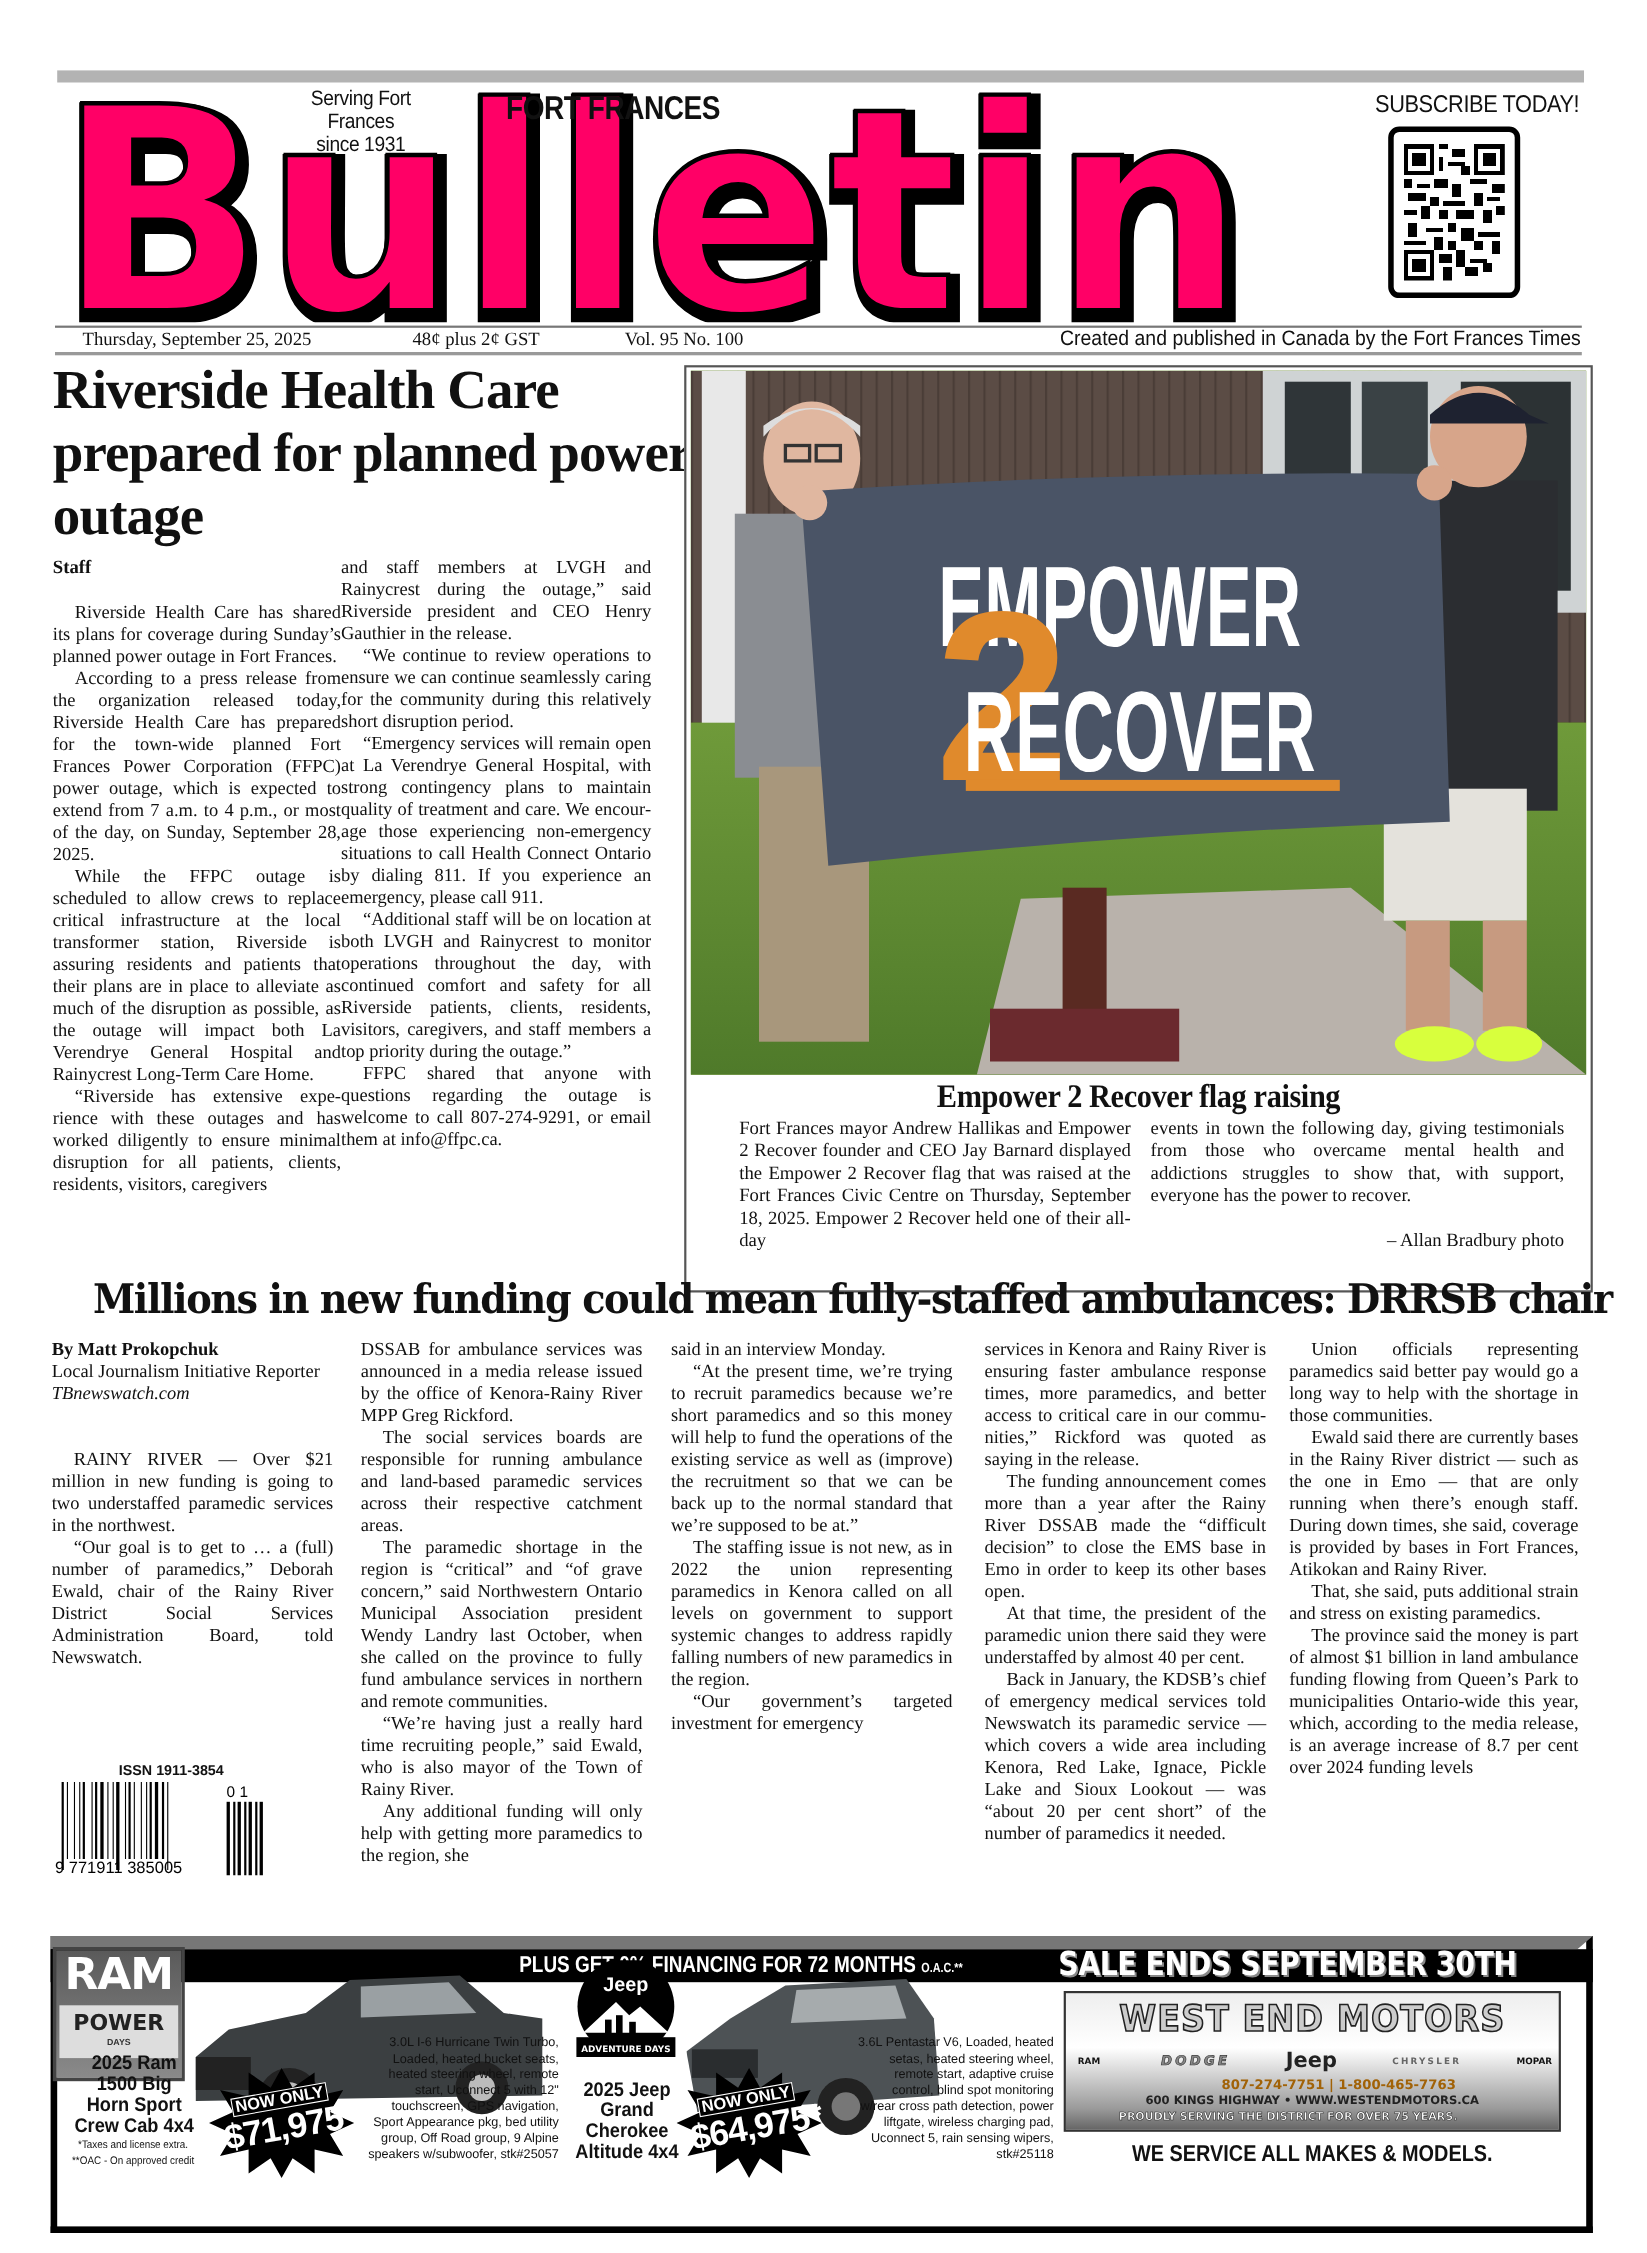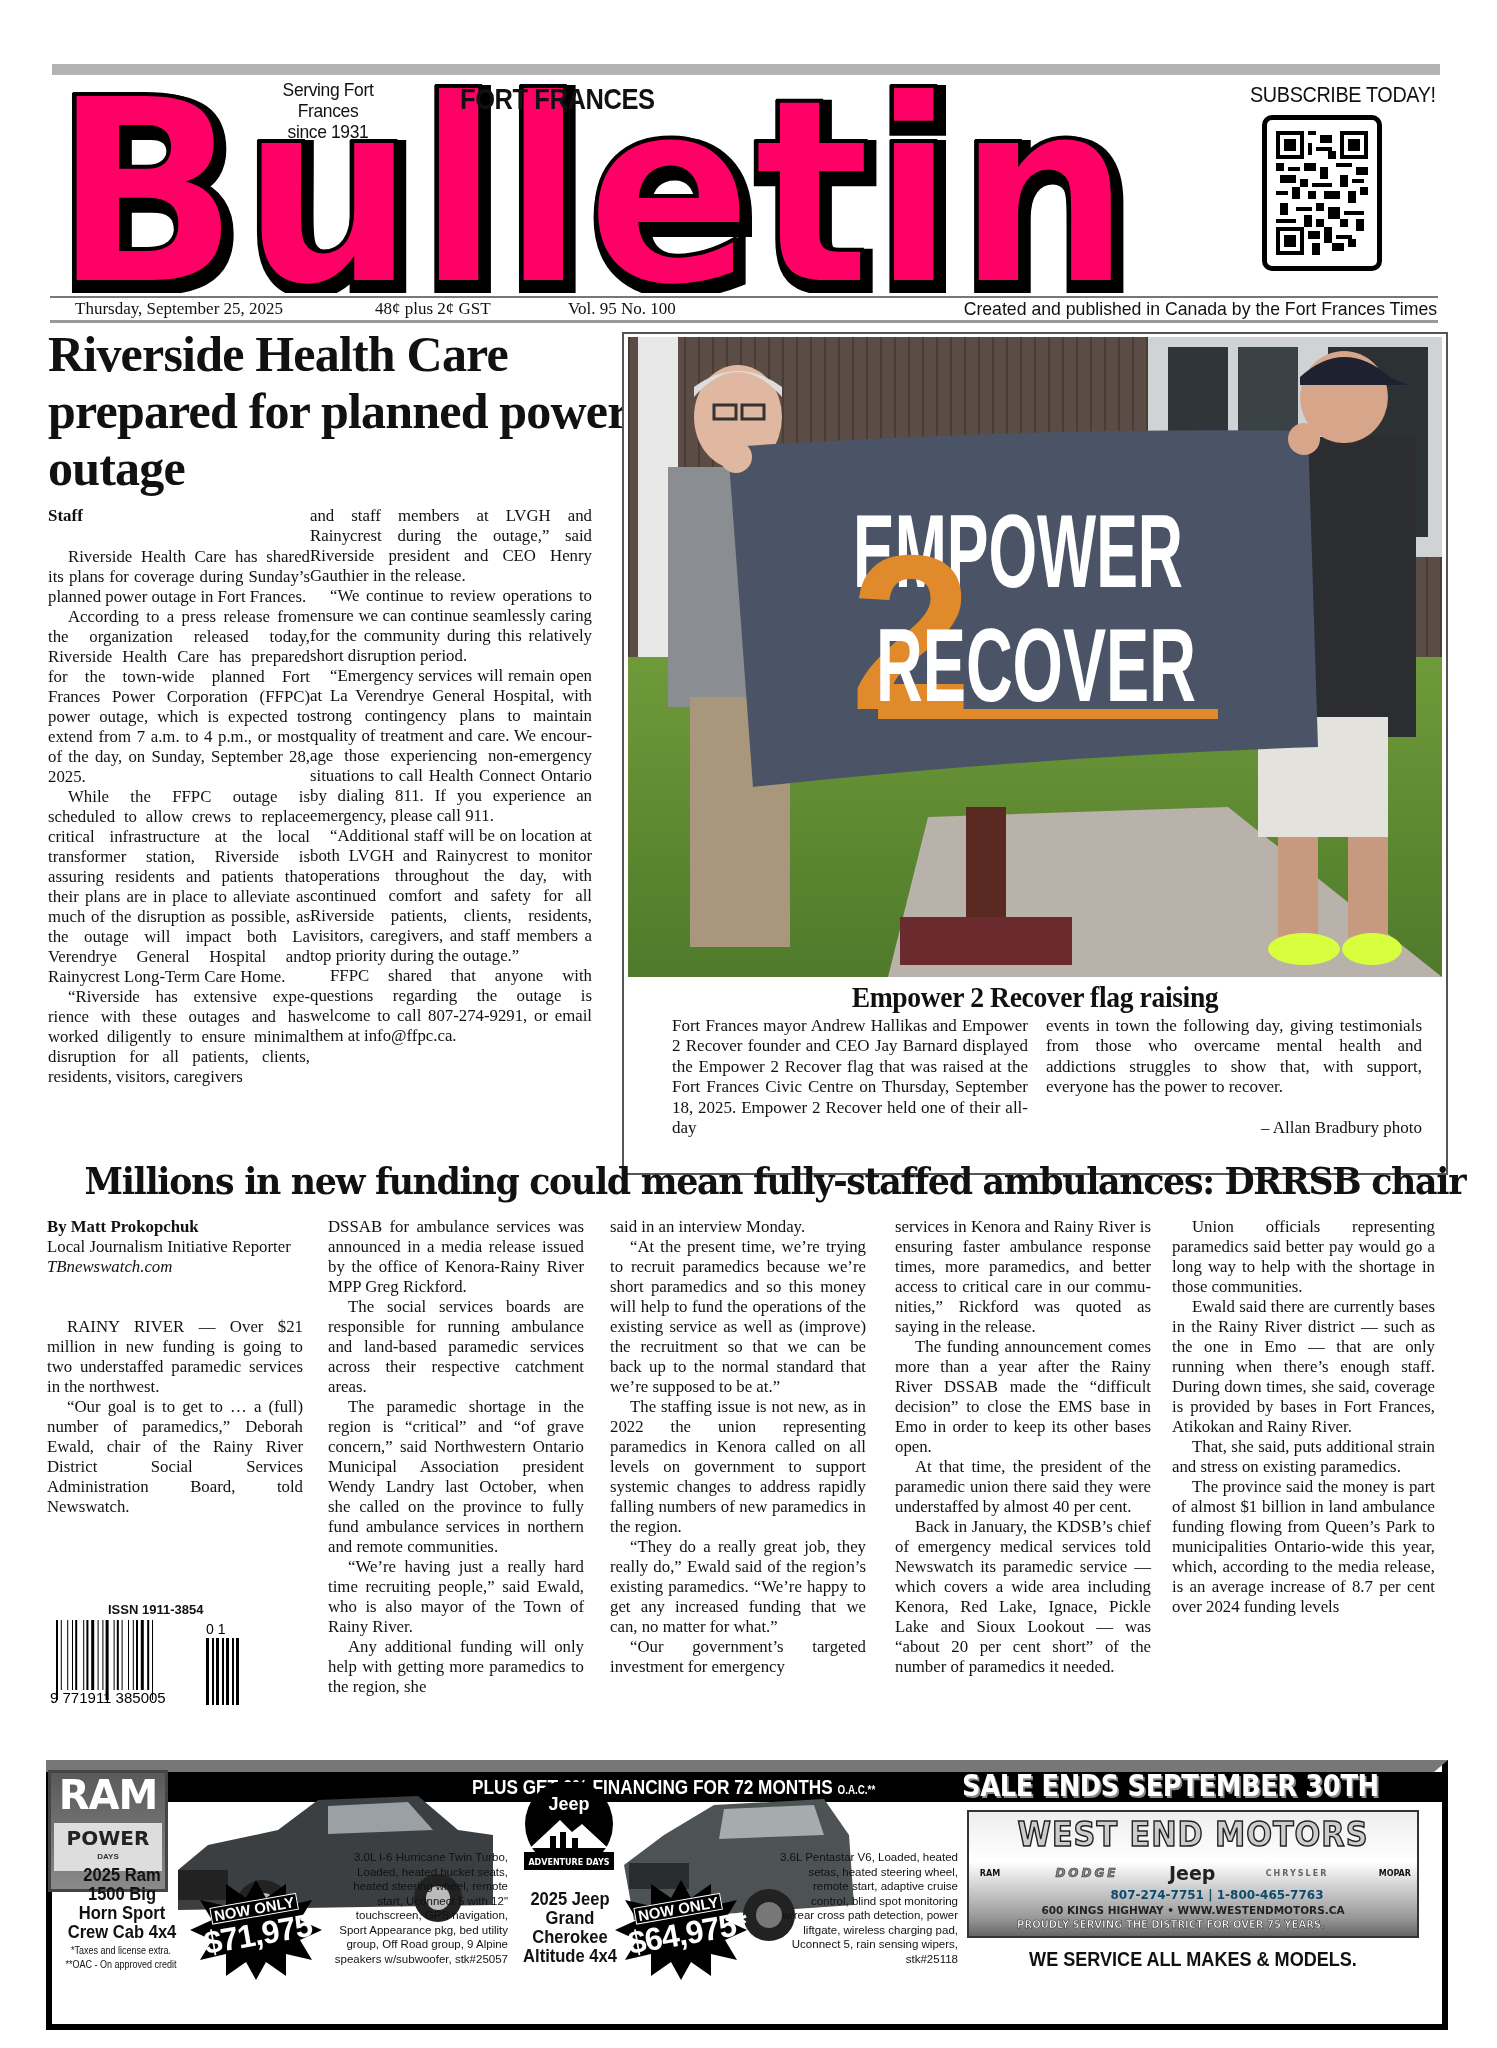--- a/index.html
+++ b/index.html
@@ -89,21 +89,21 @@
   .spec-jeep { left: 780px; top: 1850px; width: 178px; }
   .wem-box { left: 967px; top: 1810px; width: 452px; height: 128px; border: 2px solid #333; background: linear-gradient(#eee, #fff 40%, #999 85%, #666); }
   .wem-title { left: 967px; top: 1815px; width: 452px; text-align: center; font-family: "DejaVu Sans", sans-serif; font-weight: bold; font-size: 33px; letter-spacing: 1px; color: #ccc; -webkit-text-stroke: 1.5px #222; transform: scaleX(0.92); }
   .wem-brands { left: 975px; top: 1862px; width: 436px; display: flex; justify-content: space-between; align-items: center; font-family: "DejaVu Sans", sans-serif; font-weight: bold; }
   .wem-brands span { display: inline-block; }
   .brand-ram { font-size: 8px; width: 30px; text-align:center; }
   .brand-dodge { font-size: 12px; letter-spacing: 3px; color:#888;font-style:italic; -webkit-text-stroke: 0.6px #333; }
   .brand-jeep { font-size: 19px; color: #222; }
   .brand-chrysler { font-size: 8px; letter-spacing: 2px; color: #666; }
   .brand-mopar { font-size: 8px; }
-  .wem-phones { left: 967px; top: 1888px; width: 452px; text-align: center; font-family: "DejaVu Sans", sans-serif; font-weight: bold; font-size: 12px; color: #0c4a6e; padding-left: 48px; }
+  .wem-phones { left: 967px; top: 1888px; width: 452px; text-align: center; font-family: "DejaVu Sans", sans-serif; font-weight: bold; font-size: 12px; color: #a16207; padding-left: 48px; }
   .wem-address { left: 967px; top: 1904px; width: 452px; text-align: center; font-family: "DejaVu Sans", sans-serif; font-weight: bold; font-size: 10.5px; color: #222; }
   .wem-serving { left: 967px; top: 1919px; width: 372px; text-align: center; font-family: "DejaVu Sans", sans-serif; font-weight: bold; font-size: 10px; color: #fff; padding-left: 36px; -webkit-text-stroke: 0.5px #222; }
   .we-service { left: 967px; top: 1947px; width: 452px; text-align: center; font-family: "Liberation Sans", sans-serif; font-weight: bold; font-size: 21px; transform: scaleX(0.86); }
 </style>
 </head>
 <body>
 
 <div class="abs top-rule"></div>
 
 <svg class="abs logo" viewBox="0 0 1195 215">
@@ -270,21 +270,20 @@
   <p class="cont">DSSAB for ambulance services was announced in a media release issued by the office of Kenora-Rainy River MPP Greg Rickford.</p>
   <p>The social services boards are responsible for running ambulance and land-based paramedic services across their respective catchment areas.</p>
   <p>The paramedic shortage in the region is “critical” and “of grave concern,” said North­western Ontario Municipal Association president Wendy Landry last October, when she called on the province to ful­ly fund ambulance services in northern and remote commu­nities.</p>
   <p>“We’re having just a really hard time recruiting people,” said Ewald, who is also mayor of the Town of Rainy River.</p>
   <p>Any additional funding will only help with getting more paramedics to the region, she</p>
 </div>
 <div class="s2col c3">
   <p class="cont">said in an interview Monday.</p>
   <p>“At the present time, we’re trying to recruit paramedics because we’re short paramed­ics and so this money will help to fund the operations of the existing service as well as (improve) the recruitment so that we can be back up to the normal standard that we’re supposed to be at.”</p>
   <p>The staffing issue is not new, as in 2022 the union repre­senting paramedics in Kenora called on all levels on gov­ernment to support systemic changes to address rapidly fall­ing numbers of new paramed­ics in the region.</p>
-  <p>“They do a really great job, they really do,” Ewald said of the region’s existing paramed­ics. “We’re happy to get any increased funding that we can, no matter for what.”</p>
   <p>“Our government’s target­ed investment for emergency</p>
 </div>
 <div class="s2col c4">
   <p class="cont">services in Kenora and Rainy River is ensuring faster am­bulance response times, more paramedics, and better access to critical care in our commu­nities,” Rickford was quoted as saying in the release.</p>
   <p>The funding announcement comes more than a year after the Rainy River DSSAB made the “difficult decision” to close the EMS base in Emo in order to keep its other bases open.</p>
   <p>At that time, the president of the paramedic union there said they were understaffed by almost 40 per cent.</p>
   <p>Back in January, the KDSB’s chief of emergency medical ser­vices told Newswatch its para­medic service — which covers a wide area including Keno­ra, Red Lake, Ignace, Pickle Lake and Sioux Lookout — was “about 20 per cent short” of the number of paramedics it needed.</p>
 </div>
 <div class="s2col c5">
   <p>Union officials represent­ing paramedics said better pay would go a long way to help with the shortage in those communities.</p>

